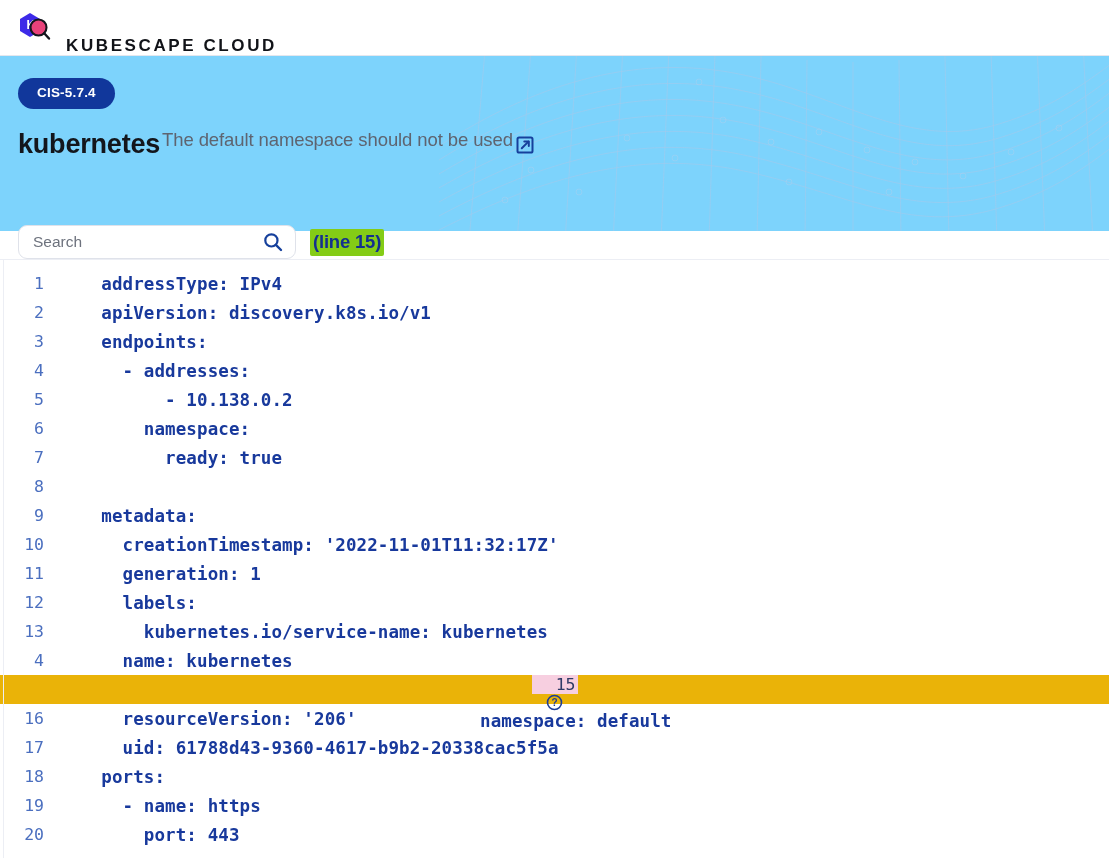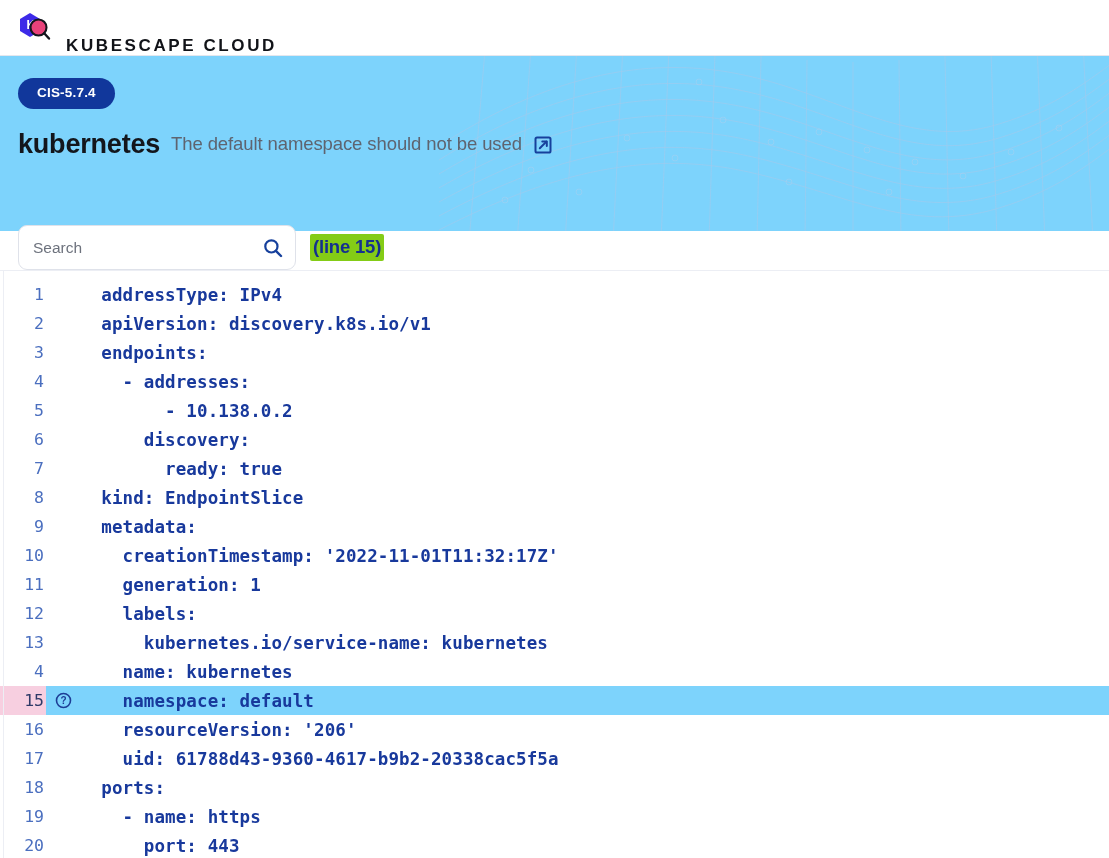--- a/index.html
+++ b/index.html
@@ -60,22 +60,22 @@
     font-size: 13.5px;
     font-weight: bold;
     letter-spacing: .2px;
     border-radius: 16px;
     padding: 8px 19px 9px;
     line-height: 1;
   }
 
   .title-row {
     display: flex;
-    align-items: center;
-    gap: 11px;
+    align-items: flex-start;
+    gap: 2px;
     margin-top: 20px;
   }
   .title-main {
     font-size: 27px;
     font-weight: bold;
     color: #13161c;
     letter-spacing: -.2px;
   }
   .title-sub {
     font-size: 18.5px;
@@ -98,21 +98,21 @@
     display: flex;
     align-items: center;
     gap: 14px;
     padding: 0 0 0 18px;
     margin-top: -6px;
     background: transparent;
   }
   .search-box {
     position: relative;
     width: 278px;
-    height: 45px;
+    height: 34px;
     background: #ffffff;
     border: 1px solid #dfe2ea;
     border-radius: 9px;
     display: flex;
     align-items: center;
   }
   .search-box input {
     border: 0;
     outline: none;
     background: transparent;
@@ -151,21 +151,21 @@
     border-top: 1px solid #eceef4;
   }
   .code-line {
     display: flex;
     align-items: center;
     height: 29px;
     font-family: "DejaVu Sans Mono", monospace;
     font-size: 17.5px;
     white-space: pre;
   }
-  .code-line.hl { background: #7dd3fc; }
+  .code-line.hl { background: #eab308; flex-direction: column; }
   .ln {
     width: 46px;
     min-width: 46px;
     text-align: right;
     padding-right: 2px;
     color: #4b6fbf;
     font-family: "DejaVu Sans Mono", monospace;
     font-size: 16.5px;
     user-select: none;
   }
@@ -282,23 +282,23 @@
 </div>
 
 <div class="code-wrap">
   <div class="left-rule"></div>
   <div id="code-lines">
       <div class="code-line"><span class="ln">1</span><span class="gut"></span><span class="code-txt">  addressType: IPv4</span></div>
       <div class="code-line"><span class="ln">2</span><span class="gut"></span><span class="code-txt">  apiVersion: discovery.k8s.io/v1</span></div>
       <div class="code-line"><span class="ln">3</span><span class="gut"></span><span class="code-txt">  endpoints:</span></div>
       <div class="code-line"><span class="ln">4</span><span class="gut"></span><span class="code-txt">    - addresses:</span></div>
       <div class="code-line"><span class="ln">5</span><span class="gut"></span><span class="code-txt">        - 10.138.0.2</span></div>
-      <div class="code-line"><span class="ln">6</span><span class="gut"></span><span class="code-txt">      discovery:</span></div>
+      <div class="code-line"><span class="ln">6</span><span class="gut"></span><span class="code-txt">      namespace:</span></div>
       <div class="code-line"><span class="ln">7</span><span class="gut"></span><span class="code-txt">        ready: true</span></div>
-      <div class="code-line"><span class="ln">8</span><span class="gut"></span><span class="code-txt">  kind: EndpointSlice</span></div>
+      <div class="code-line"><span class="ln">8</span><span class="gut"></span></div>
       <div class="code-line"><span class="ln">9</span><span class="gut"></span><span class="code-txt">  metadata:</span></div>
       <div class="code-line"><span class="ln">10</span><span class="gut"></span><span class="code-txt">    creationTimestamp: '2022-11-01T11:32:17Z'</span></div>
       <div class="code-line"><span class="ln">11</span><span class="gut"></span><span class="code-txt">    generation: 1</span></div>
       <div class="code-line"><span class="ln">12</span><span class="gut"></span><span class="code-txt">    labels:</span></div>
       <div class="code-line"><span class="ln">13</span><span class="gut"></span><span class="code-txt">      kubernetes.io/service-name: kubernetes</span></div>
       <div class="code-line"><span class="ln">4</span><span class="gut"></span><span class="code-txt">    name: kubernetes</span></div>
       <div class="code-line hl"><span class="ln">15</span><span class="gut"><svg width="17" height="17" viewBox="0 0 17 17">
             <circle cx="8.5" cy="8.5" r="7" fill="none" stroke="#1d3d96" stroke-width="1.6"></circle>
             <text x="8.5" y="12.4" text-anchor="middle" font-family="Liberation Sans, sans-serif" font-size="10" font-weight="bold" fill="#1d3d96">?</text>
           </svg></span><span class="code-txt">    namespace: default</span></div>

